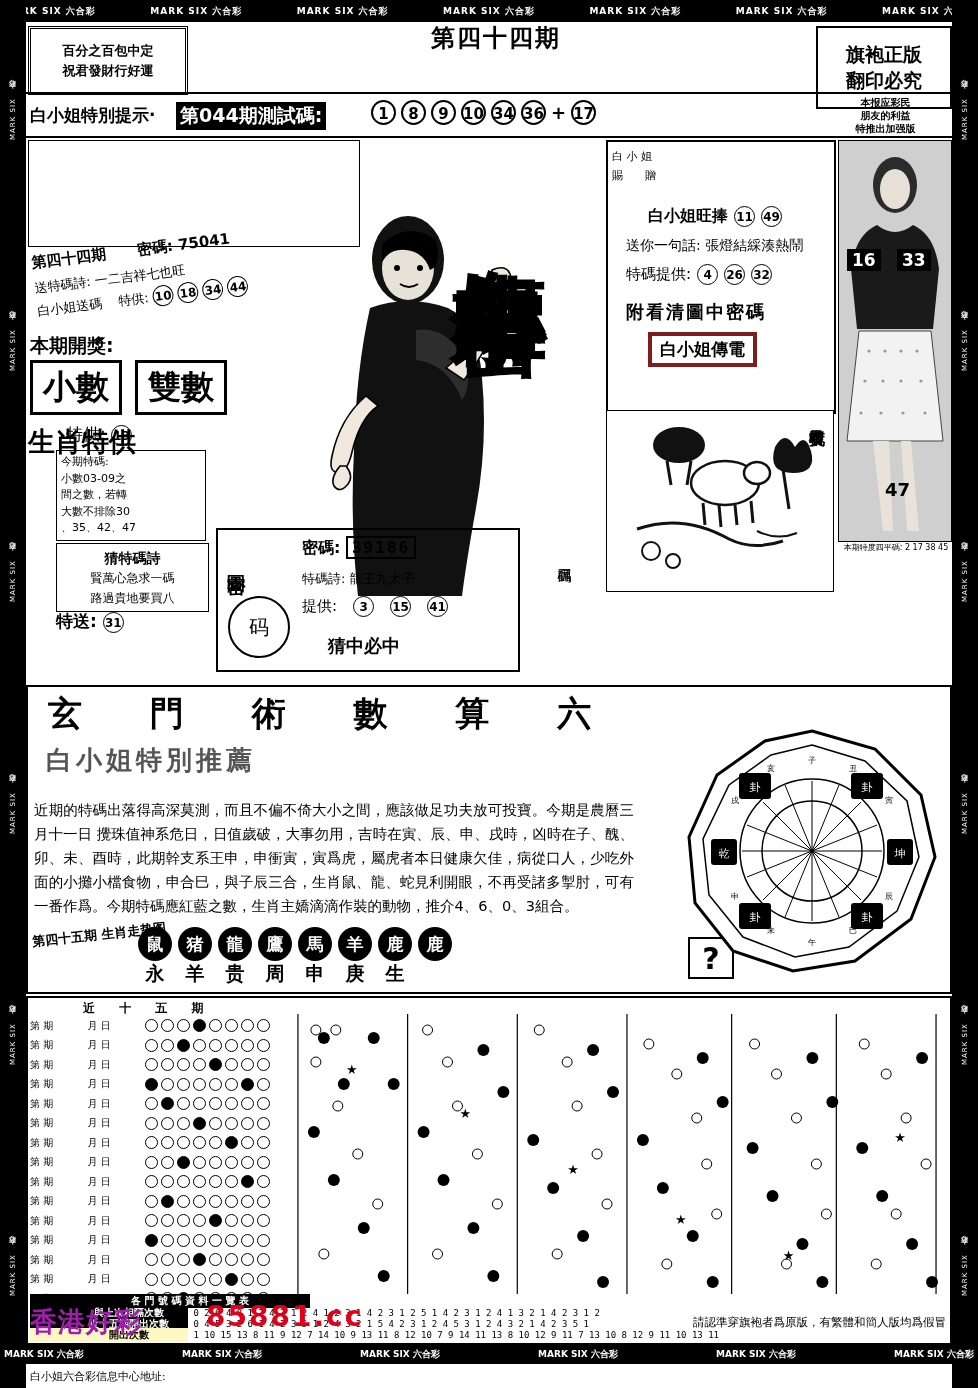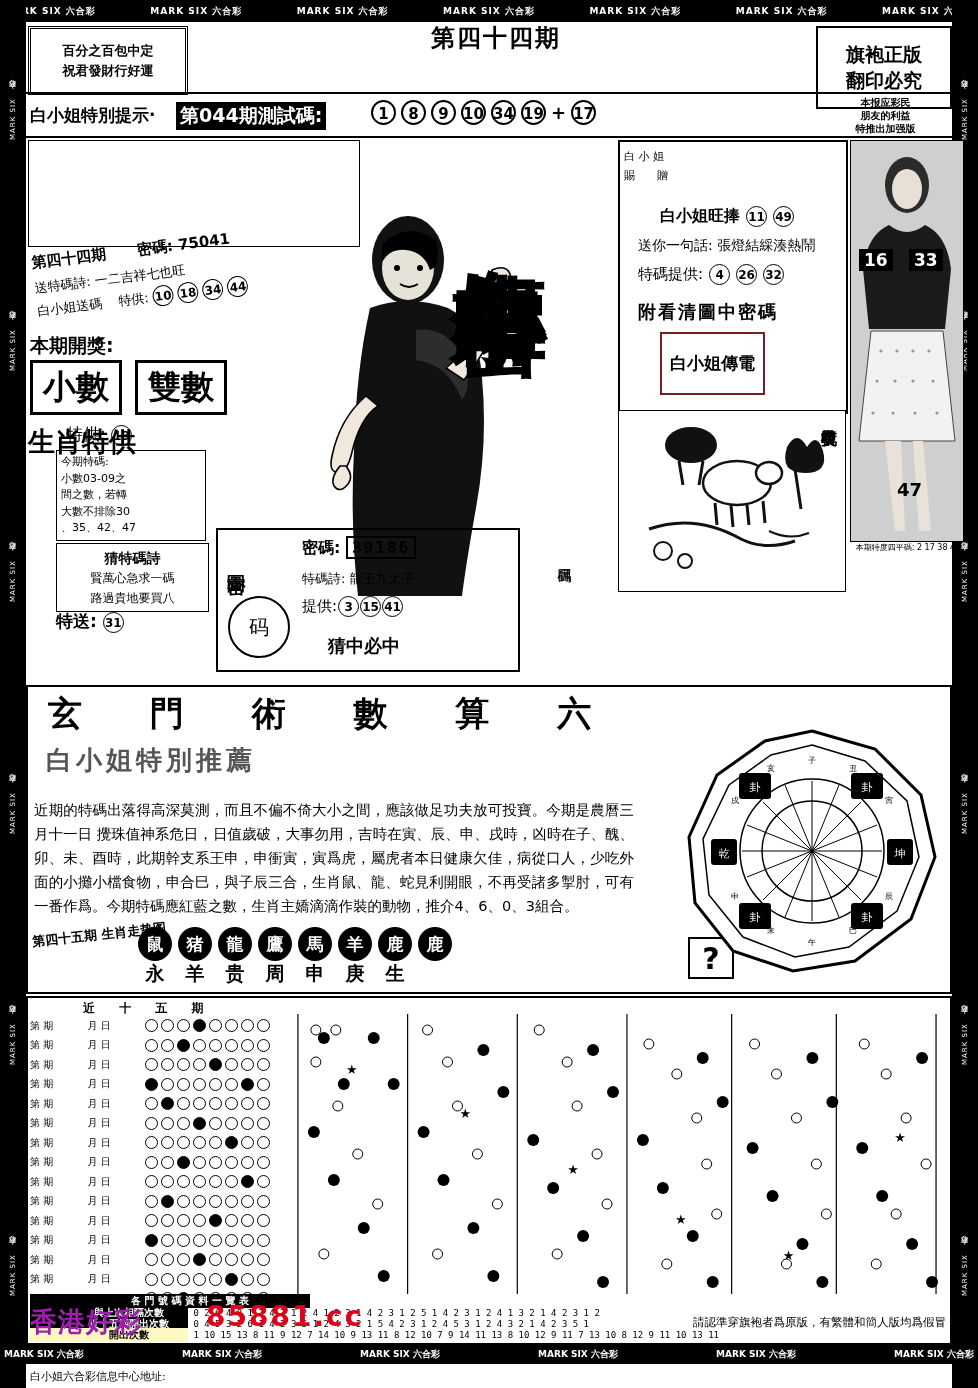--- a/index.html
+++ b/index.html
@@ -64,34 +64,34 @@
   .bigcal{position:absolute;left:430px;top:55px;font-size:96px;font-weight:bold;line-height:0.92;
      font-family:"DejaVu Serif","Liberation Serif",serif;writing-mode:vertical-rl;letter-spacing:2px;}
 
   .mitu{position:absolute;left:190px;top:390px;width:300px;height:140px;border:2px solid #000;}
   .mitu .lt{position:absolute;left:6px;top:30px;font-size:19px;font-weight:bold;writing-mode:vertical-rl;}
   .mitu .circ{position:absolute;left:10px;top:66px;width:58px;height:58px;border:2px solid #000;border-radius:50%;
     display:flex;align-items:center;justify-content:center;font-size:20px;}
   .mitu .r1{position:absolute;left:84px;top:8px;font-size:16px;font-weight:bold;}
   .mitu .r1 b{border:2px solid #000;padding:0 4px;font-family:"DejaVu Sans Mono",monospace;letter-spacing:2px;}
   .mitu .r2{position:absolute;left:84px;top:40px;font-size:13px;}
-  .mitu .r3{position:absolute;left:84px;top:66px;font-size:15px;display:flex;align-items:center;gap:1px;}
+  .mitu .r3{position:absolute;left:84px;top:66px;font-size:15px;display:flex;align-items:center;gap:16px;}
   .mitu .r4{position:absolute;left:110px;top:104px;font-size:18px;font-weight:bold;}
 
   
-  .rcol{position:absolute;left:580px;top:0;width:346px;height:545px;margin-left:12px;}
+  .rcol{position:absolute;left:580px;top:0;width:346px;height:545px;}
   .rbox{position:absolute;left:0;top:2px;width:226px;border:2px solid #000;height:270px;}
   .rbox .tl{position:absolute;left:4px;top:6px;font-size:11px;line-height:1.7;}
   .rbox .blk{position:absolute;left:55px;top:4px;width:165px;background:#000;color:#fff;text-align:center;
      font-size:19px;font-weight:bold;line-height:1.35;padding:3px 0;}
   .rbox .l1{position:absolute;left:40px;top:64px;font-size:16px;font-weight:bold;display:flex;align-items:center;gap:6px;}
   .rbox .l2{position:absolute;left:18px;top:95px;font-size:14px;}
   .rbox .l3{position:absolute;left:18px;top:122px;font-size:15px;display:flex;align-items:center;gap:6px;}
   .rbox .l4{position:absolute;left:18px;top:158px;font-size:18px;font-weight:bold;letter-spacing:2px;}
-  .rbox .l5{position:absolute;left:40px;top:190px;font-size:17px;font-weight:bold;border:2px solid #7f1d1d;padding:18px 8px;}
+  .rbox .l5{position:absolute;left:40px;top:190px;font-size:17px;font-weight:bold;border:4px solid #7f1d1d;padding:2px 8px;}
   .rtext{position:absolute;left:0;top:196px;width:226px;font-size:10.5px;line-height:1.45;padding:2px 3px;box-sizing:border-box;}
   .rtext .last{text-align:center;font-weight:bold;font-size:14px;margin-top:4px;}
 
   .model{position:absolute;right:0;top:2px;width:112px;height:400px;border:1px solid #000;background:#f9a8d4;overflow:hidden;}
   .model .num16{position:absolute;left:8px;top:108px;background:#000;color:#fff;font-size:17px;font-weight:bold;padding:1px 5px;}
   .model .num33{position:absolute;left:58px;top:108px;background:#000;color:#fff;font-size:17px;font-weight:bold;padding:1px 5px;}
   .model .num47{position:absolute;left:46px;top:338px;font-size:18px;font-weight:bold;}
   .modelnote{position:absolute;right:0;top:404px;width:112px;font-size:8px;text-align:center;}
 
   .cartoon{position:absolute;left:0;top:272px;width:226px;height:180px;border:1px solid #000;overflow:hidden;}
@@ -185,21 +185,21 @@
 
     <div class="testbar">
       <div class="lbl1">白小姐特別提示·</div>
       <div class="lbl2">第044期測試碼:</div>
       <div class="balls">
         <span class="ball">1</span>
         <span class="ball">8</span>
         <span class="ball">9</span>
         <span class="ball">10</span>
         <span class="ball">34</span>
-        <span class="ball">19</span>
+        <span class="ball">36</span>
         <span>+</span>
         <span class="ball">17</span>
       </div>
       <div class="note">
         <div>本报应彩民</div>
         <div>朋友的利益</div>
         <div>特推出加强版</div>
       </div>
     </div>
 

